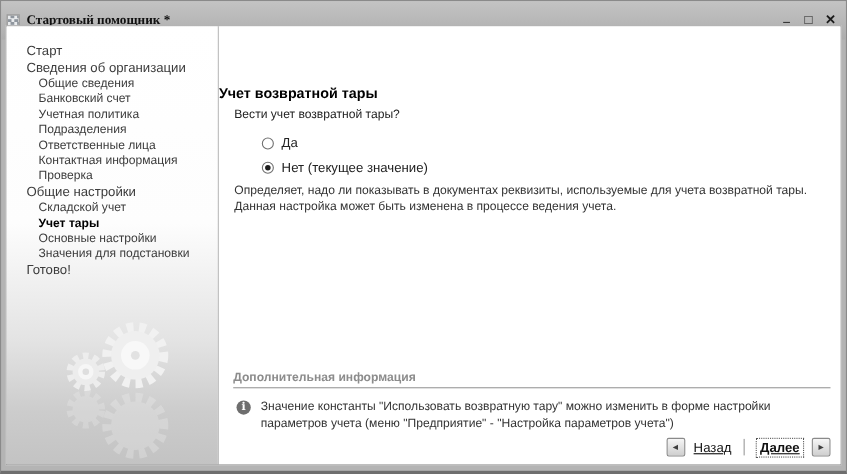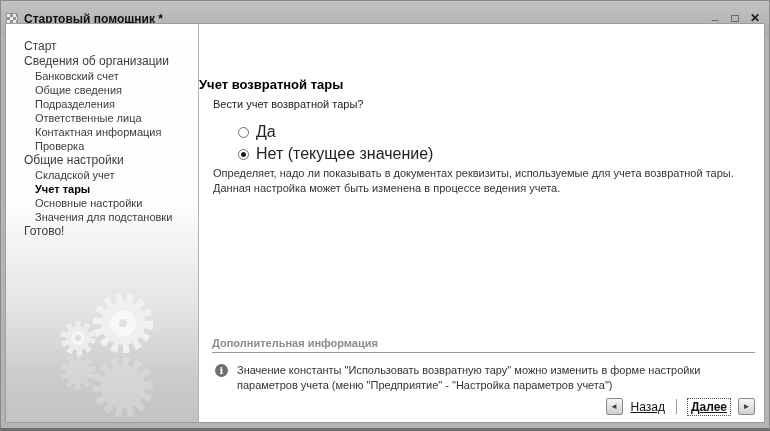--- a/index.html
+++ b/index.html
@@ -9,20 +9,21 @@
     background:#b4b4b4;
     border:1px solid #8a8a8a;
     border-bottom:3px solid #6e6e6e;
     overflow:hidden;
   }
   
   .titlebar {
     height:35px; display:flex; align-items:center;
     padding:0 6px 0 5px;
     background:linear-gradient(180deg,#c3c3c3,#adadad);
+    font-family:Liberation Serif, serif;
   }
   .app-icon {
     width:12px; height:12px; margin-right:6px; flex:0 0 auto;
     background-image:repeating-conic-gradient(#8f969e 0 25%, #e9ebed 0 50%);
     background-size:6px 6px;
     border:1px solid #9a9a9a;
   }
   .win-title { font-size:12px; font-weight:bold; color:#111; flex:1 1 auto; white-space:nowrap; }
   .win-controls { display:flex; align-items:center; gap:4px; }
   .win-btn {
@@ -55,21 +56,21 @@
   .radio-option.opt0 { top:99px; }
   .radio-option.opt1 { top:121px; }
   .radio-circle {
     width:11px; height:11px; border-radius:50%;
     border:1px solid #707070; background:#fff; position:relative; flex:0 0 auto;
   }
   .radio-option.checked .radio-circle::after {
     content:""; position:absolute; left:2px; top:2px; width:5px; height:5px;
     border-radius:50%; background:#1e1e1e;
   }
-  .radio-label { font-size:16px; color:#222; }
+  .radio-label { font-size:12px; color:#222; }
   .description {
     position:absolute; top:142px; left:14px; right:24px;
     font-size:11px; line-height:1.35; color:#333;
   }
   
   .addinfo { position:absolute; left:13px; right:9px; top:313px; }
   .addinfo-header { font-size:11px; font-weight:bold; color:#8c8c8c; padding-bottom:3px; }
   .addinfo-divider { border:0; border-top:1px solid #9a9a9a; }
   .addinfo-body { display:flex; margin-top:10px; gap:9px; padding-left:3px; }
   .info-icon {
@@ -102,22 +103,23 @@
       <span class="win-btn">□</span>
       <span class="win-btn">✕</span>
     </span>
   </div>
 
   <div class="bodyrow">
 
     <div class="sidebar">
       <div class="nav-item lvl0">Старт</div>
       <div class="nav-item lvl0">Сведения об организации</div>
+      <div class="nav-item lvl1">Общие сведения</div>
       <div class="nav-item lvl1">Банковский счет</div>
-      <div class="nav-item lvl1">Общие сведения</div>
+      <div class="nav-item lvl1">Учетная политика</div>
       <div class="nav-item lvl1">Подразделения</div>
       <div class="nav-item lvl1">Ответственные лица</div>
       <div class="nav-item lvl1">Контактная информация</div>
       <div class="nav-item lvl1">Проверка</div>
       <div class="nav-item lvl0">Общие настройки</div>
       <div class="nav-item lvl1">Складской учет</div>
       <div class="nav-item lvl1 active">Учет тары</div>
       <div class="nav-item lvl1">Основные настройки</div>
       <div class="nav-item lvl1">Значения для подстановки</div>
       <div class="nav-item lvl0">Готово!</div>

